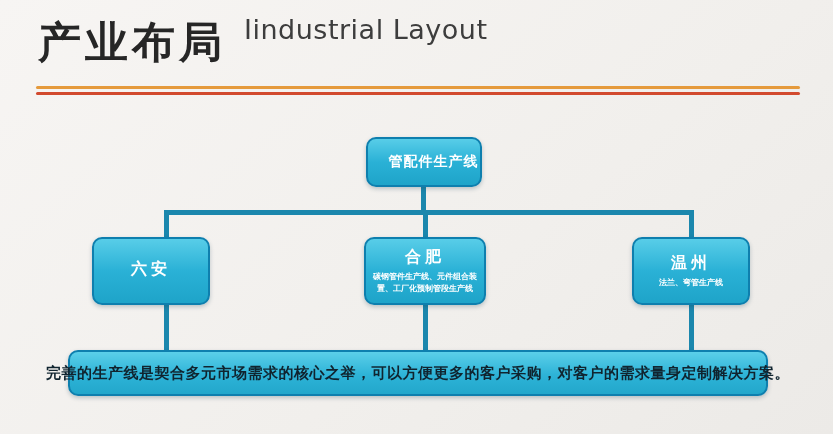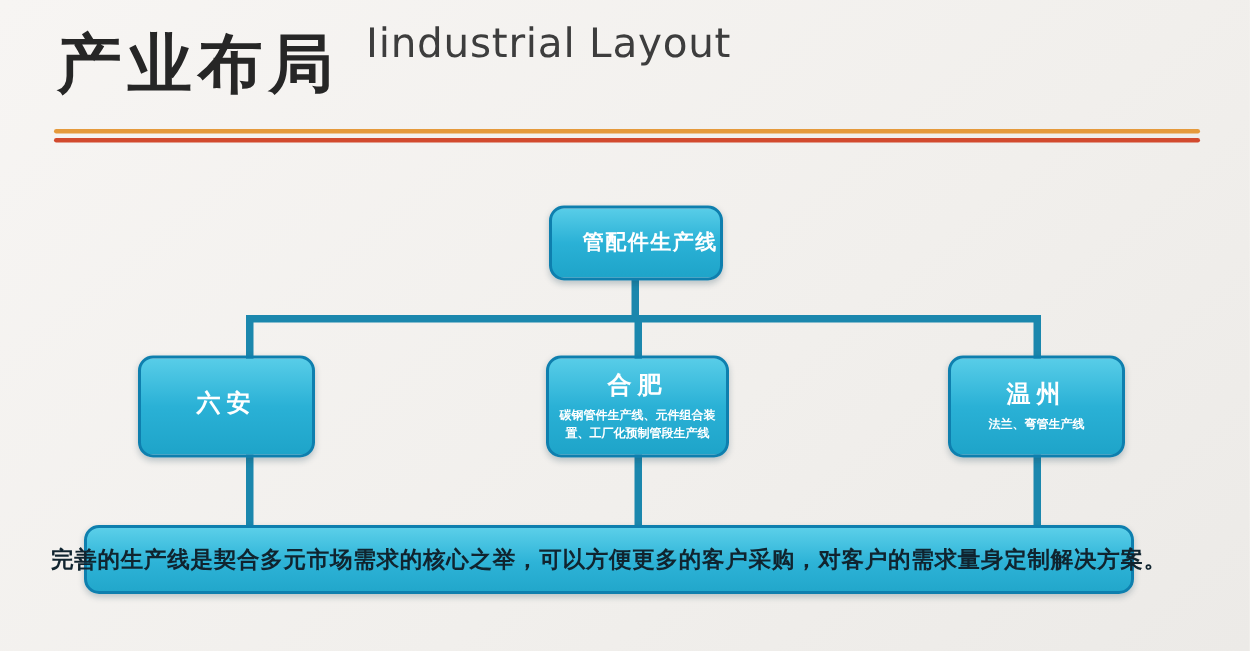--- a/index.html
+++ b/index.html
@@ -47,21 +47,21 @@
   .node-root .node-title { font-size:14px; font-weight:bold; letter-spacing:1px; }
 
   .node-branch { top:237px; width:118px; height:68px; padding:4px 6px; }
   .node-branch.b0 { left:92px; }
   .node-branch.b1 { left:364px; width:122px; }
   .node-branch.b2 { left:632px; }
   .branch-city { font-size:16px; font-weight:bold; letter-spacing:4px; margin-bottom:3px; }
   .branch-desc { font-size:8px; font-weight:bold; line-height:1.45; }
 
   .node-summary {
-    left:56px; top:350px; width:700px; height:46px;
+    left:68px; top:350px; width:700px; height:46px;
     padding:0 12px;
     background:linear-gradient(180deg,#5bcfe9 0%, #2db3d7 55%, #22a7cb 100%);
   }
   .summary-text {
     color:#10242f; font-size:15px; font-weight:bold; letter-spacing:0.5px;
     white-space:nowrap;
   }
 
   
   .connector { position:absolute; background:#1b87ad; }

